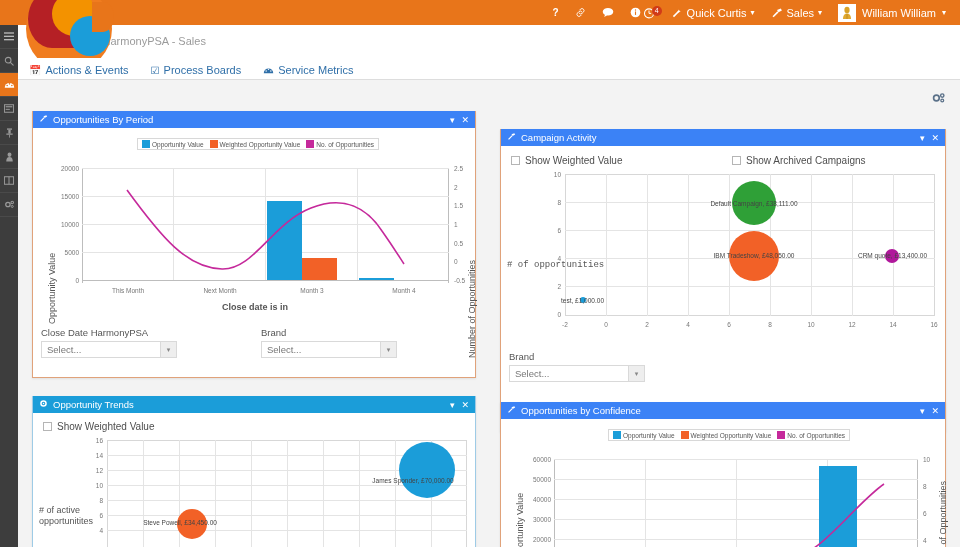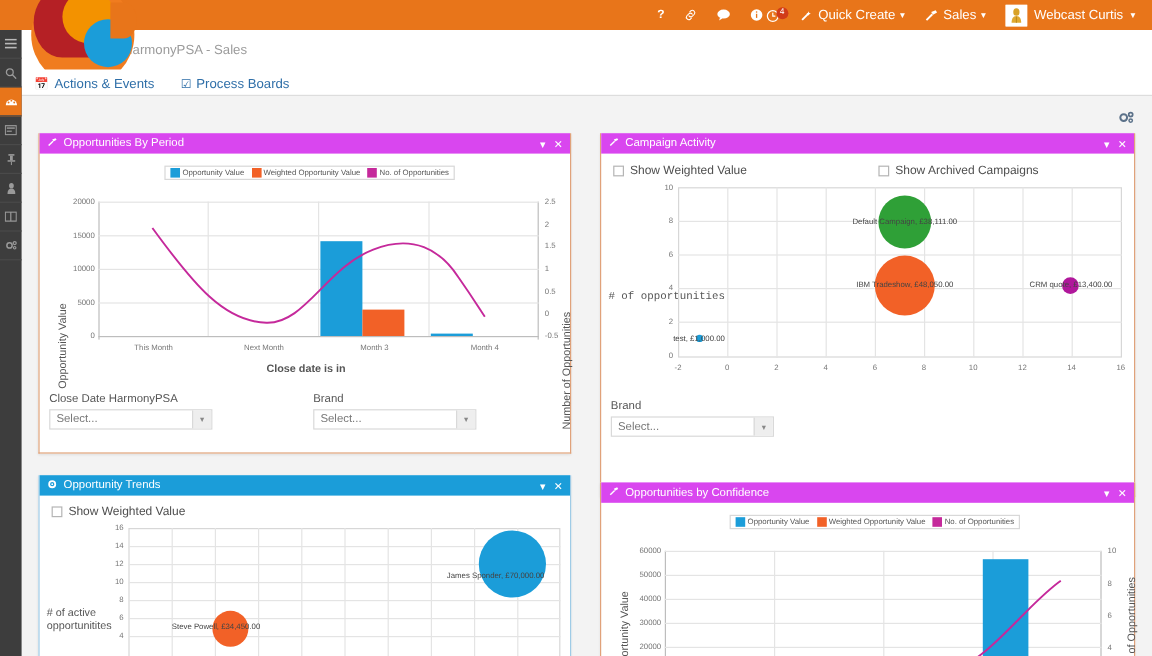--- a/index.html
+++ b/index.html
@@ -109,21 +109,21 @@
   }
 
   
   .panel {
     position: absolute; background: #fff;
     border: 1px solid #e0a27a; border-top: none;
     box-shadow: 0 1px 2px rgba(0,0,0,.08);
   }
   .panel.blue { border-color: #9ecbe6; }
   .panel-head {
-    height: 17px; background: #d946ef; color: #fff;
+    height: 17px; background: #3b82f6; color: #fff;
     display: flex; align-items: center; padding: 0 6px;
     font-size: 9.5px; position: relative;
   }
   .panel.blue .panel-head { background: #1b9dd9; }
   .panel-head .ph-icon { margin-right: 5px; font-size: 9px; }
   .panel-head .ph-actions {
     position: absolute; right: 6px; top: 0; height: 17px;
     display: flex; align-items: center; gap: 7px; font-size: 9px;
   }
   .panel-body { position: relative; width: 100%; height: calc(100% - 17px); }
@@ -222,21 +222,21 @@
           </svg>
       </span>
     </span>
     <span class="tb-item">
       <span class="tb-icon">
         <svg width="12" height="12" viewBox="0 0 16 16">
             <path d="M2.5 13.5 L10 6 L11.5 7.5 L4 15 Z" fill="#fff" transform="translate(0,-1.5)"></path>
         <path d="M10.5 3.2 L11.2 5 L13 5.7 L11.2 6.4 L10.5 8.2 L9.8 6.4 L8 5.7 L9.8 5 Z" fill="#fff"></path>
           </svg>
       </span>
-      <span>Quick Create</span>
+      <span>Quick Curtis</span>
       <span class="caret">▾</span>
     </span>
     <span class="tb-item">
       <span class="tb-icon">
         <svg width="12" height="12" viewBox="0 0 16 16">
             <path d="M2 13.5 L8.5 7 L10 8.5 L3.5 15 Z" fill="#fff" transform="translate(0,-1.2)"></path>
         <path d="M8 4 L13 2 L14.5 4.5 L10 7 Z" fill="#fff"></path>
           </svg>
       </span>
       <span>Sales</span>
@@ -244,21 +244,21 @@
     </span>
     <span class="tb-item" style="gap:6px;">
       <span class="avatar">
         <svg width="16" height="16" viewBox="0 0 16 16">
           <rect width="16" height="16" fill="#fff"></rect>
           <ellipse cx="8" cy="5" rx="2.6" ry="3.2" fill="#d9a227"></ellipse>
           <path d="M8 8.4 C5 8.4 4 11 4 14 L12 14 C12 11 11 8.4 8 8.4 Z" fill="#e0a92f"></path>
           <path d="M8 9 L8 14" stroke="#b8851c" stroke-width="0.8"></path>
         </svg>
       </span>
-      <span>Webcast Curtis</span>
+      <span>William William</span>
       <span class="caret">▾</span>
     </span>
   </div>
 
   <div class="sidebar">
     <div class="sb-item">
       <svg width="10" height="9" viewBox="0 0 12 10">
         <rect y="0" width="12" height="1.6" fill="#b9b9b9"></rect>
           <rect y="4" width="12" height="1.6" fill="#b9b9b9"></rect>
           <rect y="8" width="12" height="1.6" fill="#b9b9b9"></rect>
@@ -322,20 +322,31 @@
   </div>
 
   <div class="tabs">
     <div class="tab">
       <span class="tico">📅</span>
       <span>Actions &amp; Events</span>
     </div>
     <div class="tab">
       <span class="tico">☑</span>
       <span>Process Boards</span>
+    </div>
+    <div class="tab">
+      <span class="tico">
+        <svg width="11" height="8" viewBox="0 0 14 10">
+            <path d="M1 9 A6 6 0 0 1 13 9 Z" fill="#2f6fa8"></path>
+        <circle cx="4" cy="6.2" r="0.9" fill="#fff"></circle>
+            <circle cx="7" cy="4.2" r="0.9" fill="#fff"></circle>
+            <circle cx="10" cy="6.2" r="0.9" fill="#fff"></circle>
+          </svg>
+      </span>
+      <span>Service Metrics</span>
     </div>
   </div>
 
   <div class="content">
 
     <div class="cfg-gear">
       <svg width="15" height="12" viewBox="0 0 18 14">
         <circle cx="6.5" cy="7" r="3.4" fill="none" stroke="#5b7189" stroke-width="2"></circle>
         <circle cx="13.5" cy="4" r="2" fill="none" stroke="#5b7189" stroke-width="1.7"></circle>
         <circle cx="13.5" cy="10" r="1.7" fill="none" stroke="#5b7189" stroke-width="1.5"></circle>
@@ -426,21 +437,21 @@
         <div style="position:absolute; left:228px; top:199px;">
           <div class="field-label">Brand</div>
           <div class="sel">
             <span>Select...</span>
             <span class="arrow">▾</span>
           </div>
         </div>
       </div>
     </div>
 
-    <div class="panel" style="left:482px; top:31px; width:446px; height:303px;">
+    <div class="panel" style="left:482px; top:49px; width:446px; height:303px;">
       <div class="panel-head">
         <span class="ph-icon">
           <svg width="9" height="9" viewBox="0 0 16 16">
               <path d="M2 13.5 L8.5 7 L10 8.5 L3.5 15 Z" fill="#fff" transform="translate(0,-1.2)"></path>
               <path d="M8 4 L13 2 L14.5 4.5 L10 7 Z" fill="#fff"></path>
             </svg>
         </span>
         <span>Campaign Activity</span>
         <span class="ph-actions">
           <span>▾</span>

